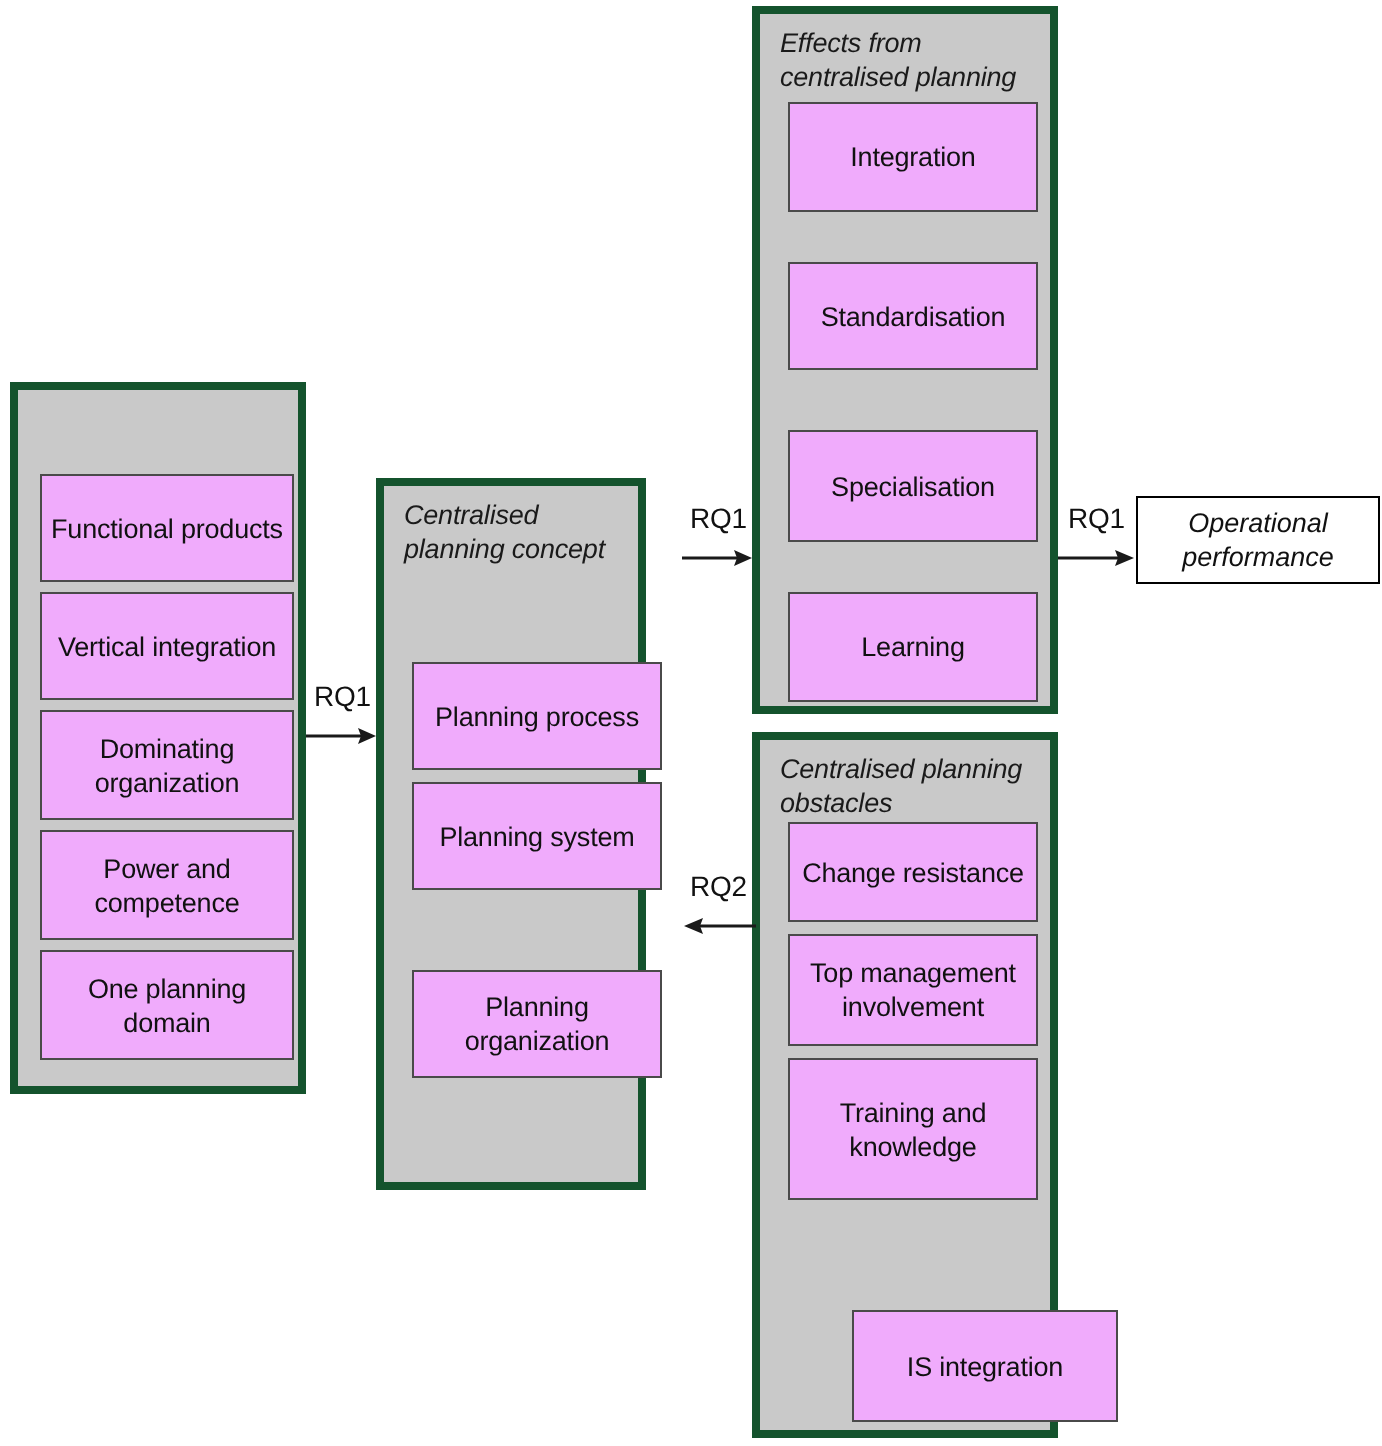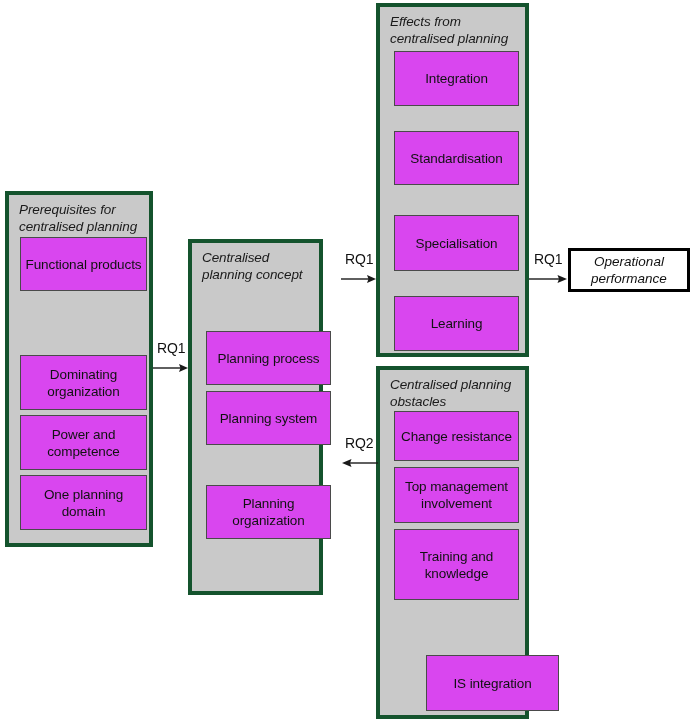--- a/index.html
+++ b/index.html
@@ -34,39 +34,39 @@
     font-style: italic;
     font-size: 13.5px;
     line-height: 16.5px;
     color: #1a1a1a;
     letter-spacing: -0.1px;
   }
 
   
   .item {
     position: absolute;
-    background: #d946ef;
+    background: #f0abfc;
     border: 1px solid #4a4a4a;
     box-sizing: border-box;
     display: flex;
     align-items: center;
     justify-content: center;
     text-align: center;
     font-size: 13.5px;
     line-height: 17px;
     color: #111111;
     letter-spacing: -0.1px;
   }
   .item span { display: block; padding: 0 4px; }
 
   
   .outcome {
     position: absolute;
     background: #ffffff;
-    border: 3px solid #000000;
+    border: 1px solid #000000;
     box-sizing: border-box;
     display: flex;
     align-items: center;
     justify-content: center;
     text-align: center;
     font-style: italic;
     font-size: 13.5px;
     line-height: 17px;
     color: #111111;
   }
@@ -84,24 +84,26 @@
     white-space: nowrap;
     letter-spacing: -0.1px;
   }
 </style>
 </head>
 <body>
 
 <div id="canvas">
 
   <div class="panel" style="left:5px; top:191px; width:148px; height:356px;">
-    <div class="panel-title">Prerequisites for centralised planning</div>
 
     <div class="item" style="left:11px; top:42px; width:127px; height:54px;">
       <span>Functional products</span>
+    </div>
+    <div class="item" style="left:11px; top:101px; width:127px; height:54px;">
+      <span>Vertical integration</span>
     </div>
     <div class="item" style="left:11px; top:220px; width:127px; height:55px;">
       <span>Power and competence</span>
     </div>
     <div class="item" style="left:11px; top:160px; width:127px; height:55px;">
       <span>Dominating organization</span>
     </div>
     <div class="item" style="left:11px; top:280px; width:127px; height:55px;">
       <span>One planning domain</span>
     </div>

